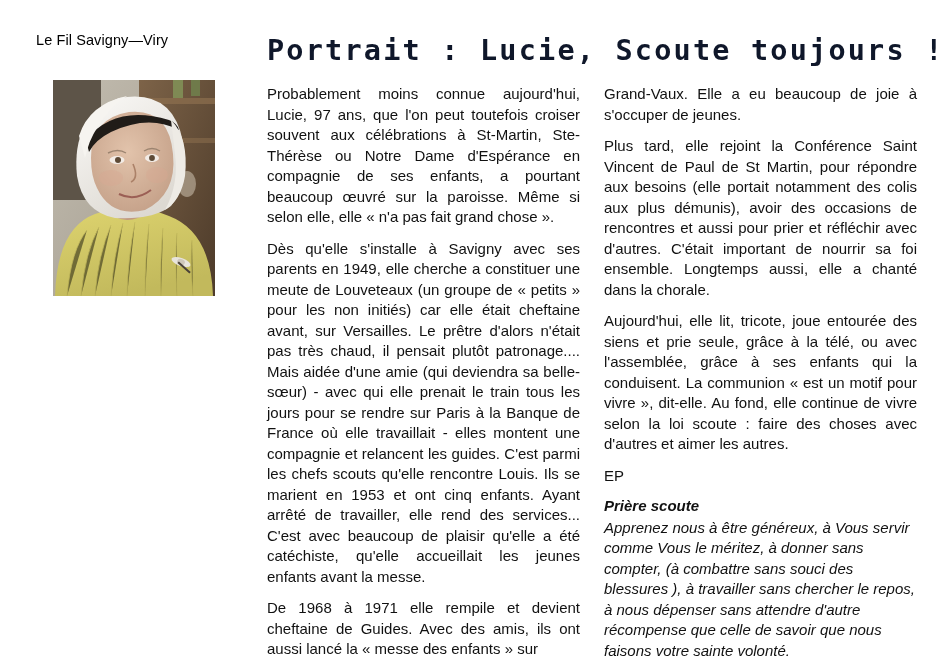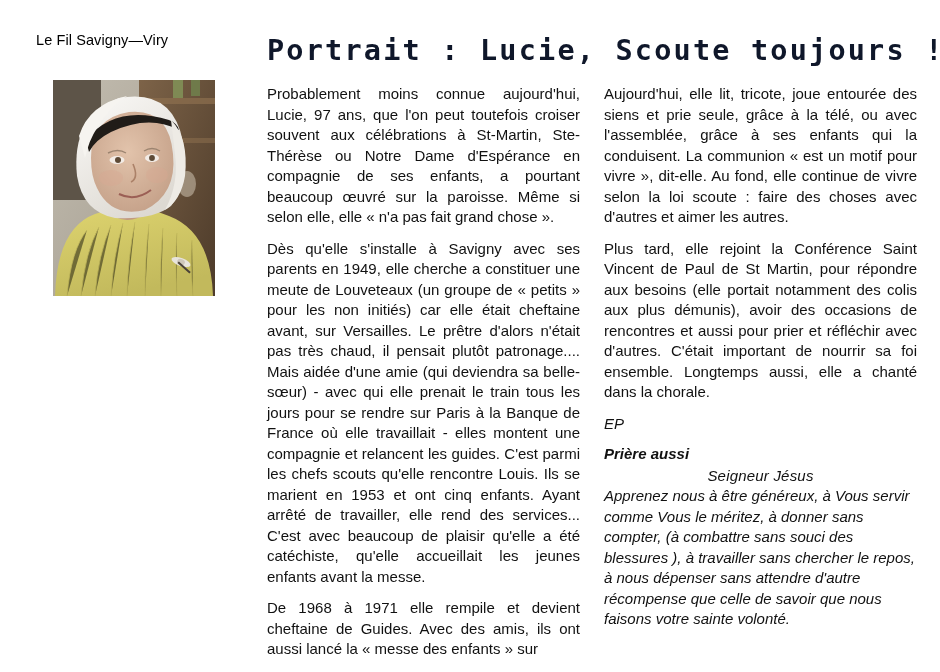--- a/index.html
+++ b/index.html
@@ -74,21 +74,20 @@
     text-align: justify;
     text-justify: inter-word;
     hyphens: none;
     color: #111111;
   }
   .col p:last-child { margin-bottom: 4px; }
 
   .signature {
     margin: 2px 0 10px 0 !important;
     text-align: left;
-    font-style: italic;
     font-size: 14px;
     padding-right: 6px;
   }
 
   
   .prayer-title {
     margin: 4px 0 1px 0 !important;
     font-weight: bold;
     font-style: italic;
     font-size: 14.6px;
@@ -198,21 +197,21 @@
 
 <div class="columns">
 
   <div class="col">
     <p>Probablement moins connue aujourd'hui, Lucie, 97 ans, que l'on peut toutefois croiser souvent aux célébrations à St-Martin, Ste-Thérèse ou Notre Dame d'Espérance en compagnie de ses enfants, a pourtant beaucoup œuvré sur la paroisse. Même si selon elle, elle « n'a pas fait grand chose ».</p>
     <p>Dès qu'elle s'installe à Savigny avec ses parents en 1949, elle cherche a constituer une meute de Louveteaux (un groupe de « petits » pour les non initiés) car elle était cheftaine avant, sur Versailles. Le prêtre d'alors n'était pas très chaud, il pensait plutôt patronage.... Mais aidée d'une amie (qui deviendra sa belle-sœur) - avec qui elle prenait le train tous les jours pour se rendre sur Paris à la Banque de France où elle travaillait - elles montent une compagnie et relancent les guides. C'est parmi les chefs scouts qu'elle rencontre Louis. Ils se marient en 1953 et ont cinq enfants. Ayant arrêté de travailler, elle rend des services... C'est avec beaucoup de plaisir qu'elle a été catéchiste, qu'elle accueillait les jeunes enfants avant la messe.</p>
     <p>De 1968 à 1971 elle rempile et devient cheftaine de Guides. Avec des amis, ils ont aussi lancé la « messe des enfants » sur</p>
   </div>
 
   <div class="col">
+    <p>Grand-Vaux. Elle a eu beaucoup de joie à s'occuper de jeunes.</p>
+    <p>Plus tard, elle rejoint la Conférence Saint Vincent de Paul de St Martin, pour répondre aux besoins (elle portait notamment des colis aux plus démunis), avoir des occasions de rencontres et aussi pour prier et réfléchir avec d'autres. C'était important de nourrir sa foi ensemble. Longtemps aussi, elle a chanté dans la chorale.</p>
     <p>Aujourd'hui, elle lit, tricote, joue entourée des siens et prie seule, grâce à la télé, ou avec l'assemblée, grâce à ses enfants qui la conduisent. La communion « est un motif pour vivre », dit-elle. Au fond, elle continue de vivre selon la loi scoute : faire des choses avec d'autres et aimer les autres.</p>
-    <p>Plus tard, elle rejoint la Conférence Saint Vincent de Paul de St Martin, pour répondre aux besoins (elle portait notamment des colis aux plus démunis), avoir des occasions de rencontres et aussi pour prier et réfléchir avec d'autres. C'était important de nourrir sa foi ensemble. Longtemps aussi, elle a chanté dans la chorale.</p>
     <p class="signature">EP</p>
-    <p class="prayer-title">Prière aussi</p>
-    <p class="prayer-invocation">Seigneur Jésus</p>
+    <p class="prayer-title">Prière scoute</p>
     <p class="prayer-body">Apprenez nous à  être généreux, à Vous servir comme Vous le méritez,  à  donner sans compter, (à  combattre sans souci des blessures ),  à travailler sans chercher le repos,  à  nous dépenser sans attendre d'autre récompense que celle de savoir que nous faisons votre  sainte volonté.</p>
   </div>
 
 </div>
 
 </body></html>

